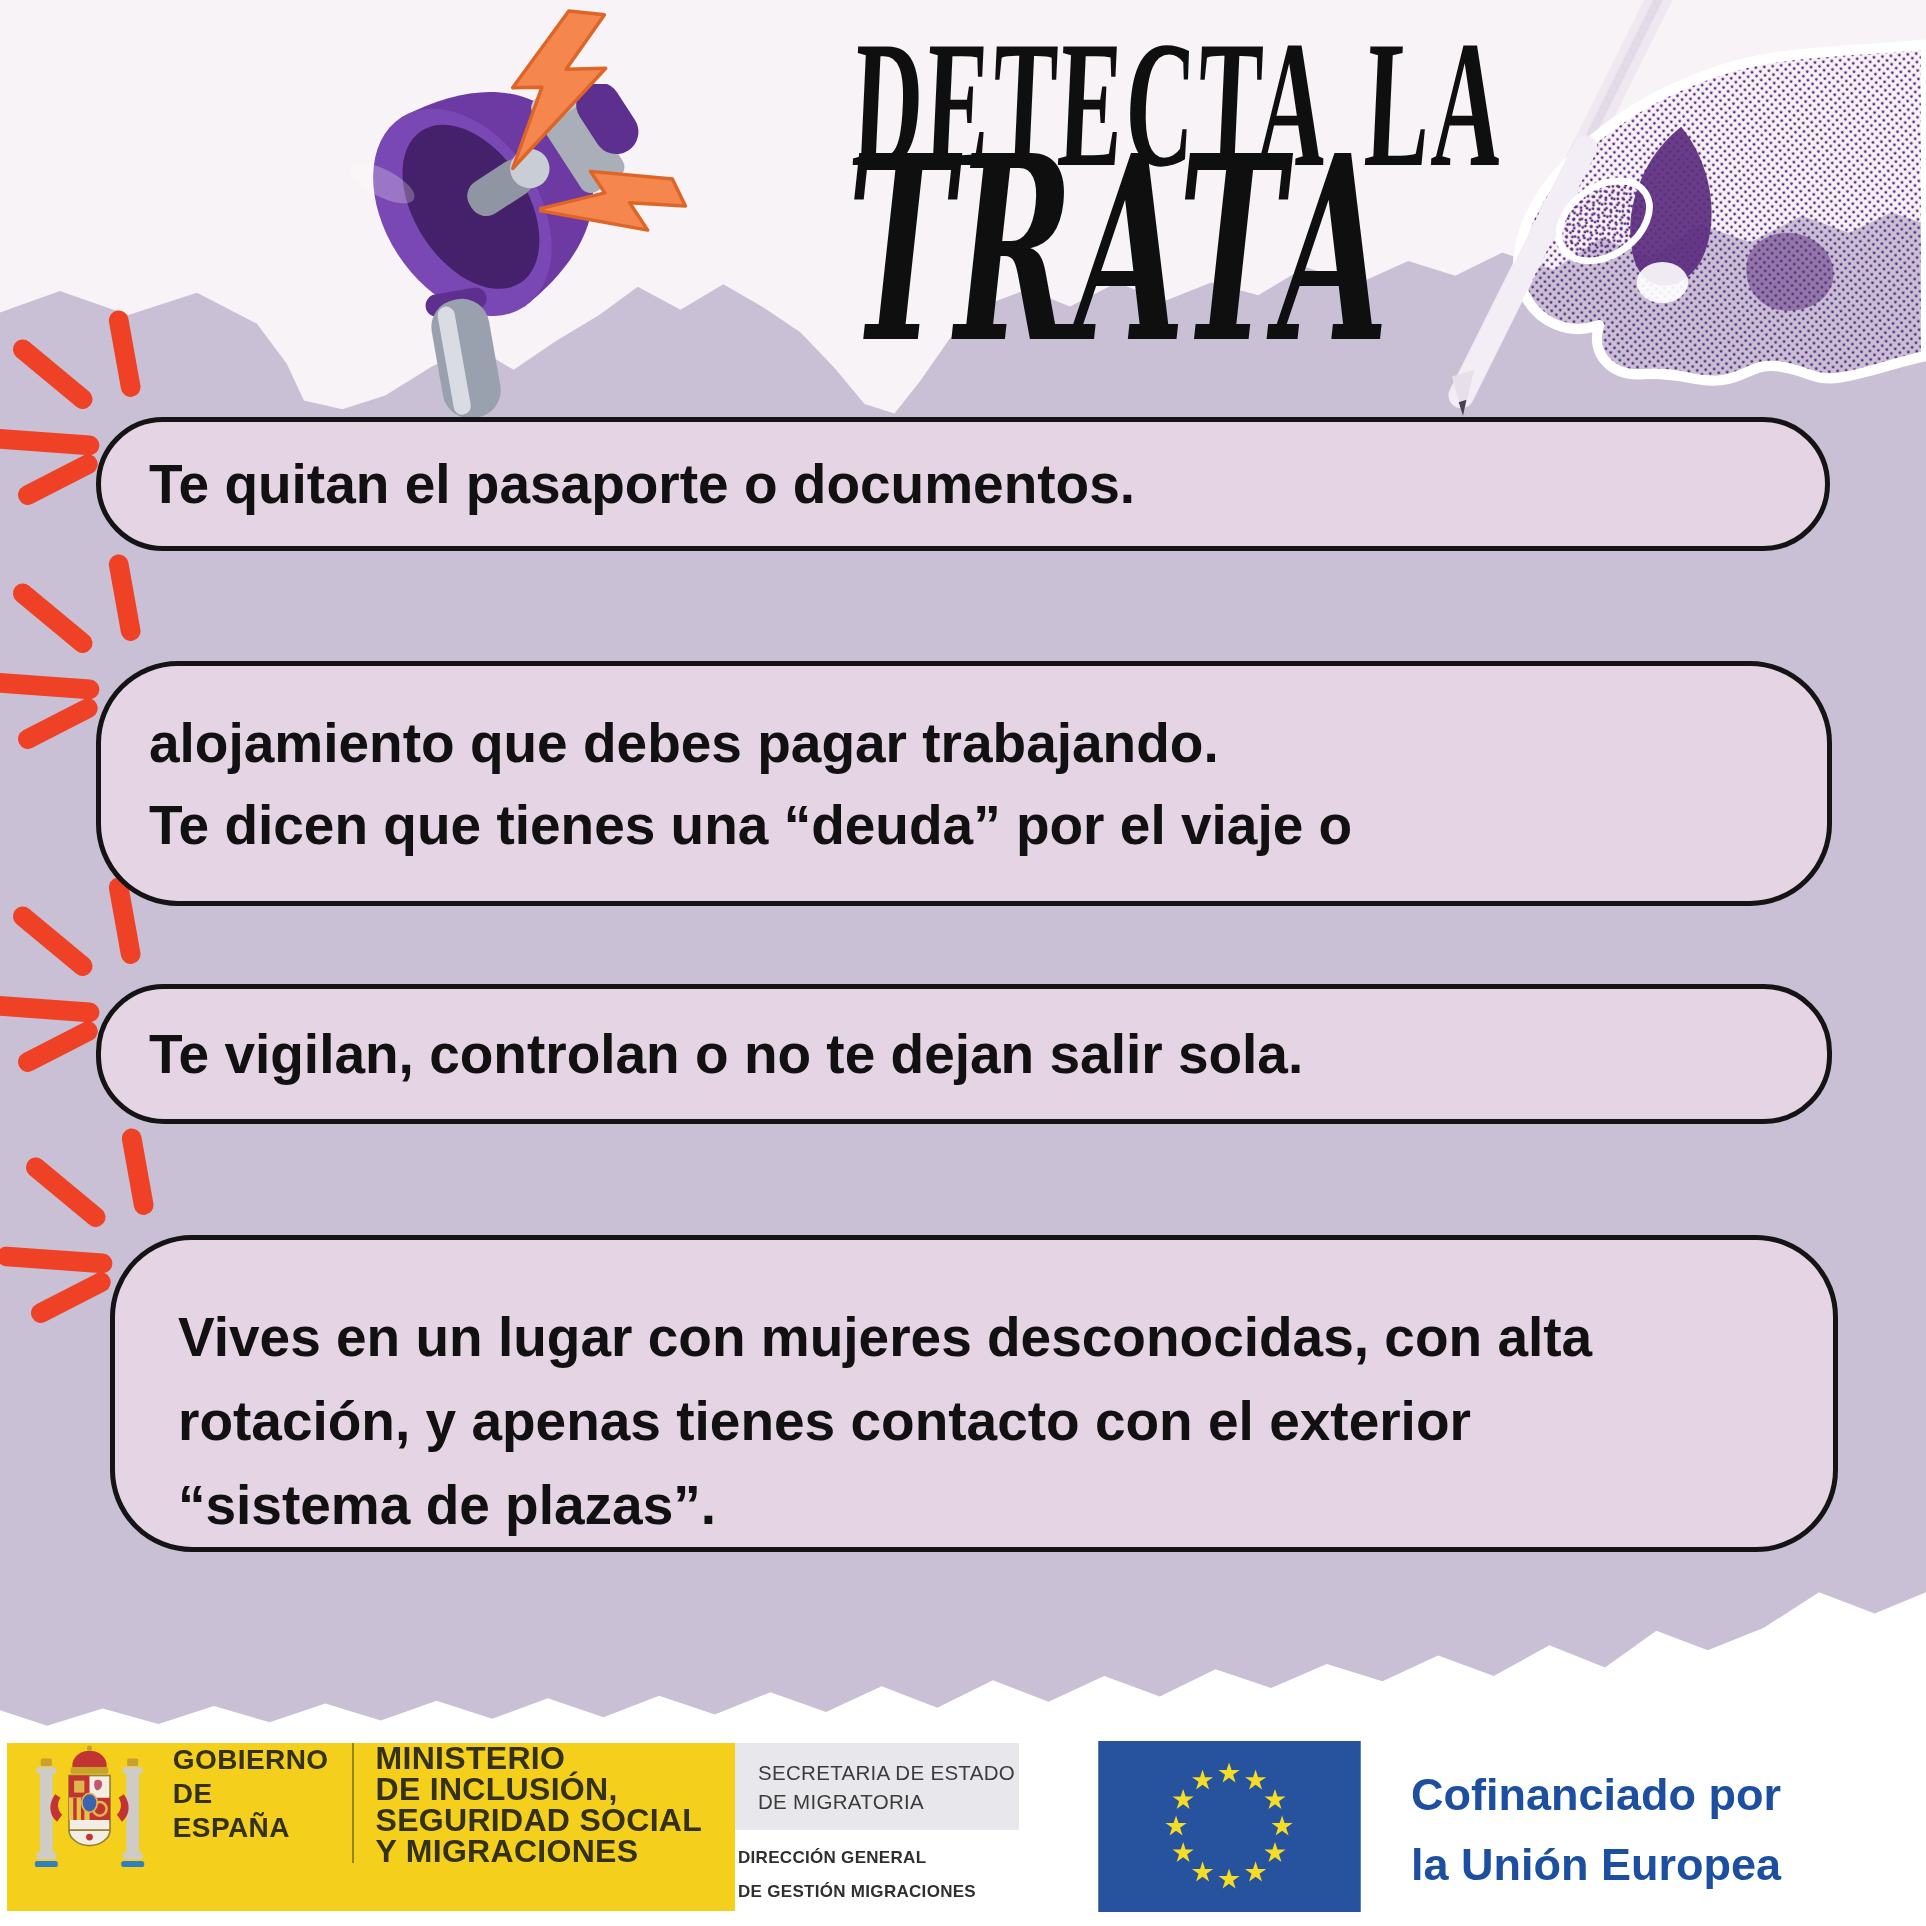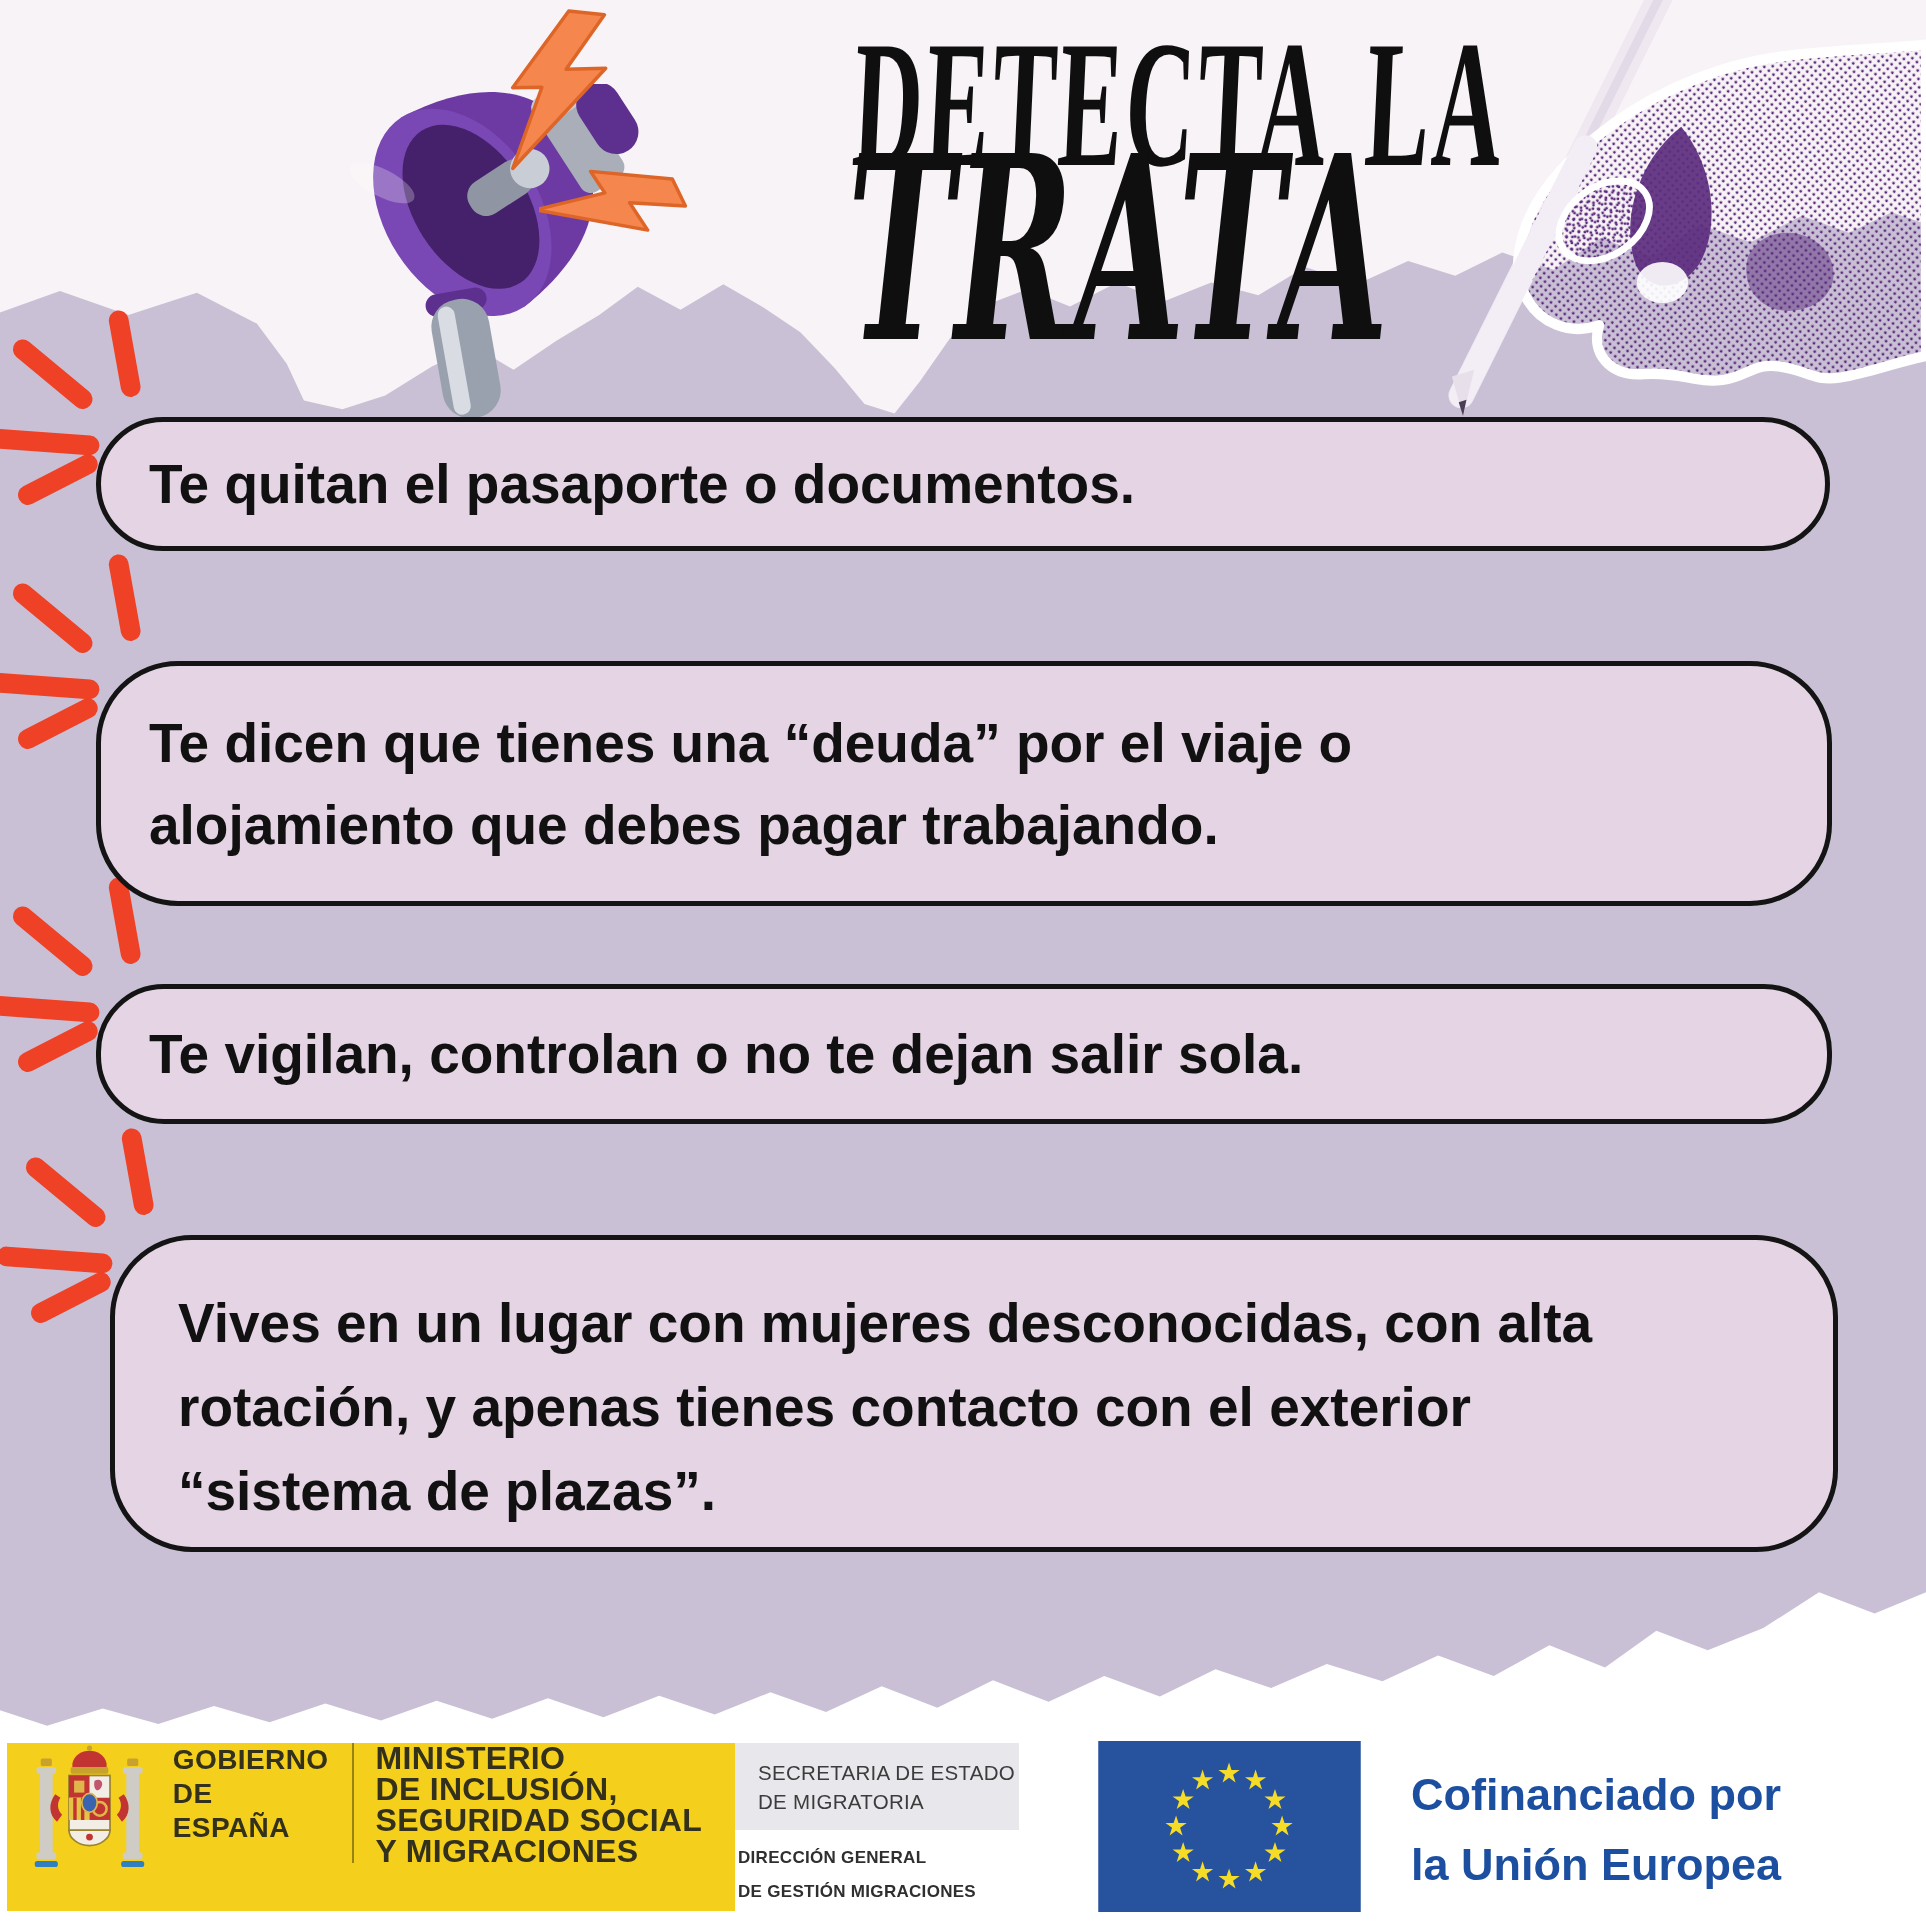--- a/index.html
+++ b/index.html
@@ -32,21 +32,21 @@
   
   .sbox{box-sizing:border-box;background:var(--box-fill);border:5.1px solid var(--box-border);
         display:flex;flex-direction:column;justify-content:center;}
   .sbox .line{font-weight:700;font-size:55px;color:#111;letter-spacing:0;white-space:nowrap;}
   #box1{left:96px;top:417px;width:1734px;height:134px;border-radius:67px;padding-left:48px;}
   #box1 .line{line-height:60px;}
   #box2{left:96px;top:661px;width:1736px;height:245px;border-radius:82px;padding-left:48px;}
   #box2 .line{line-height:82px;}
   #box3{left:96px;top:984px;width:1736px;height:140px;border-radius:68px;padding-left:48px;}
   #box3 .line{line-height:60px;}
-  #box4{left:110px;top:1235px;width:1728px;height:317px;border-radius:82px;padding-left:63px;padding-top:26px;}
+  #box4{left:110px;top:1235px;width:1728px;height:317px;border-radius:82px;padding-left:63px;padding-top:26px;justify-content:flex-end;}
   #box4 .line{line-height:84px;}
 
   .rays{width:180px;height:197px;pointer-events:none;}
 
   
   #gov-block{left:6.8px;top:1743px;width:728px;height:168px;background:var(--gov-yellow);
     display:flex;align-items:flex-start;}
   .gov-text{font-weight:600;color:var(--gov-text);font-size:28px;line-height:34px;letter-spacing:0.4px;}
   .ministry-text{font-weight:600;color:var(--gov-text);font-size:32px;line-height:31px;letter-spacing:0.3px;}
   .gov-divider{width:1.7px;height:120px;background:rgba(40,36,10,0.45);}
@@ -169,22 +169,22 @@
         <line x1="44" y1="46" x2="114" y2="104"></line>
       <line x1="10" y1="150" x2="122" y2="158"></line>
         <line x1="50" y1="216" x2="120" y2="180"></line>
     </g>
   </svg>
 
   <div id="box1" class="abs sbox">
     <div class="line">Te quitan el pasaporte o documentos.</div>
   </div>
   <div id="box2" class="abs sbox">
+    <div class="line">alojamiento que debes pagar trabajando.</div>
     <div class="line">Te dicen que tienes una “deuda” por el viaje o</div>
-    <div class="line">alojamiento que debes pagar trabajando.</div>
   </div>
   <div id="box3" class="abs sbox">
     <div class="line">Te vigilan, controlan o no te dejan salir sola.</div>
   </div>
   <div id="box4" class="abs sbox">
     <div class="line">Vives en un lugar con mujeres desconocidas, con alta</div>
     <div class="line">rotación, y apenas tienes contacto con el exterior</div>
     <div class="line">“sistema de plazas”.</div>
   </div>
 

